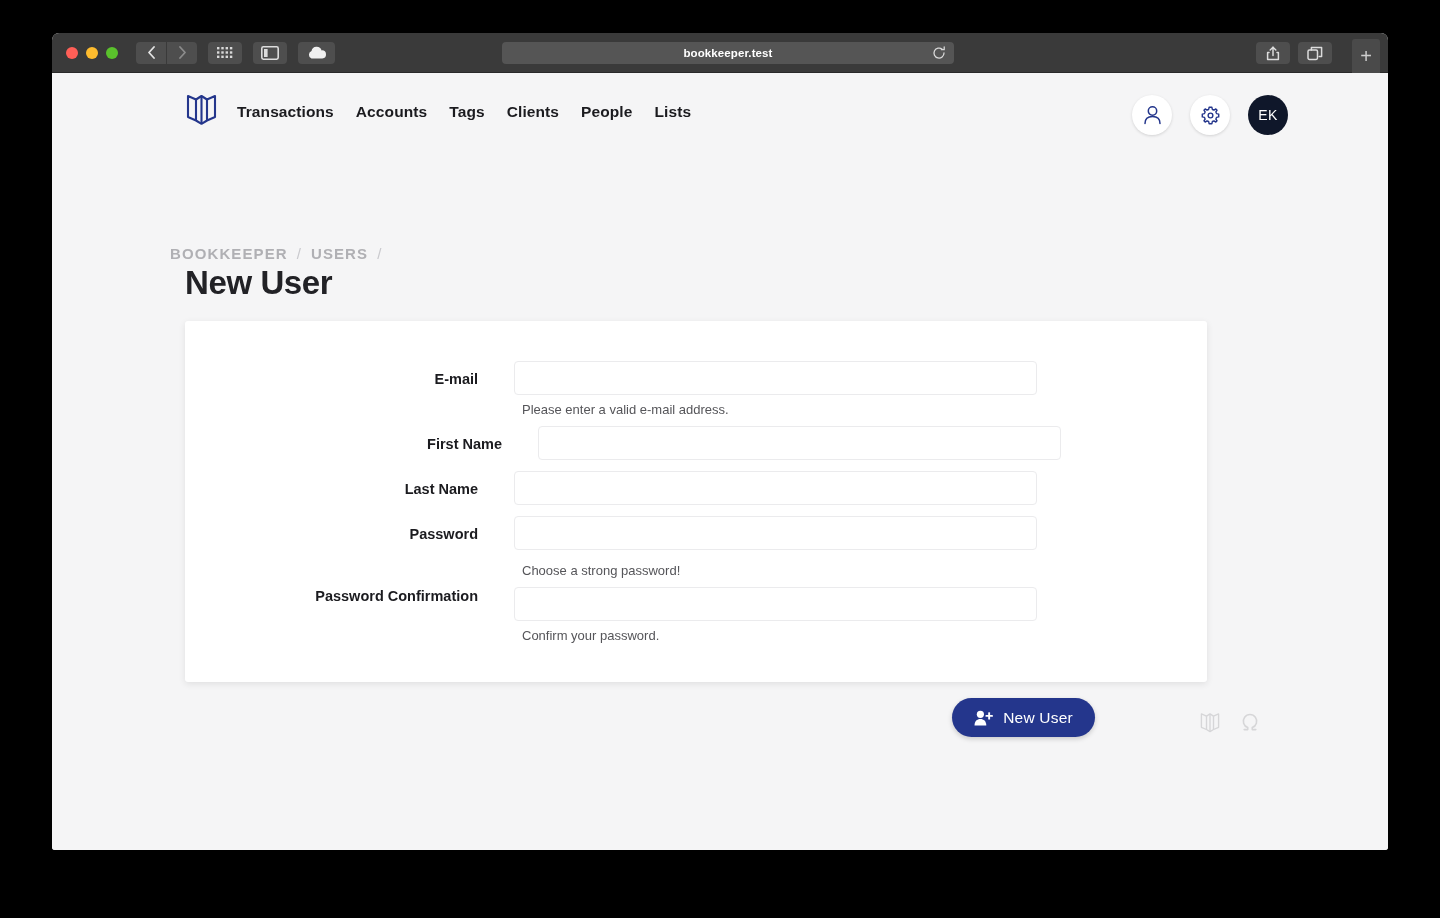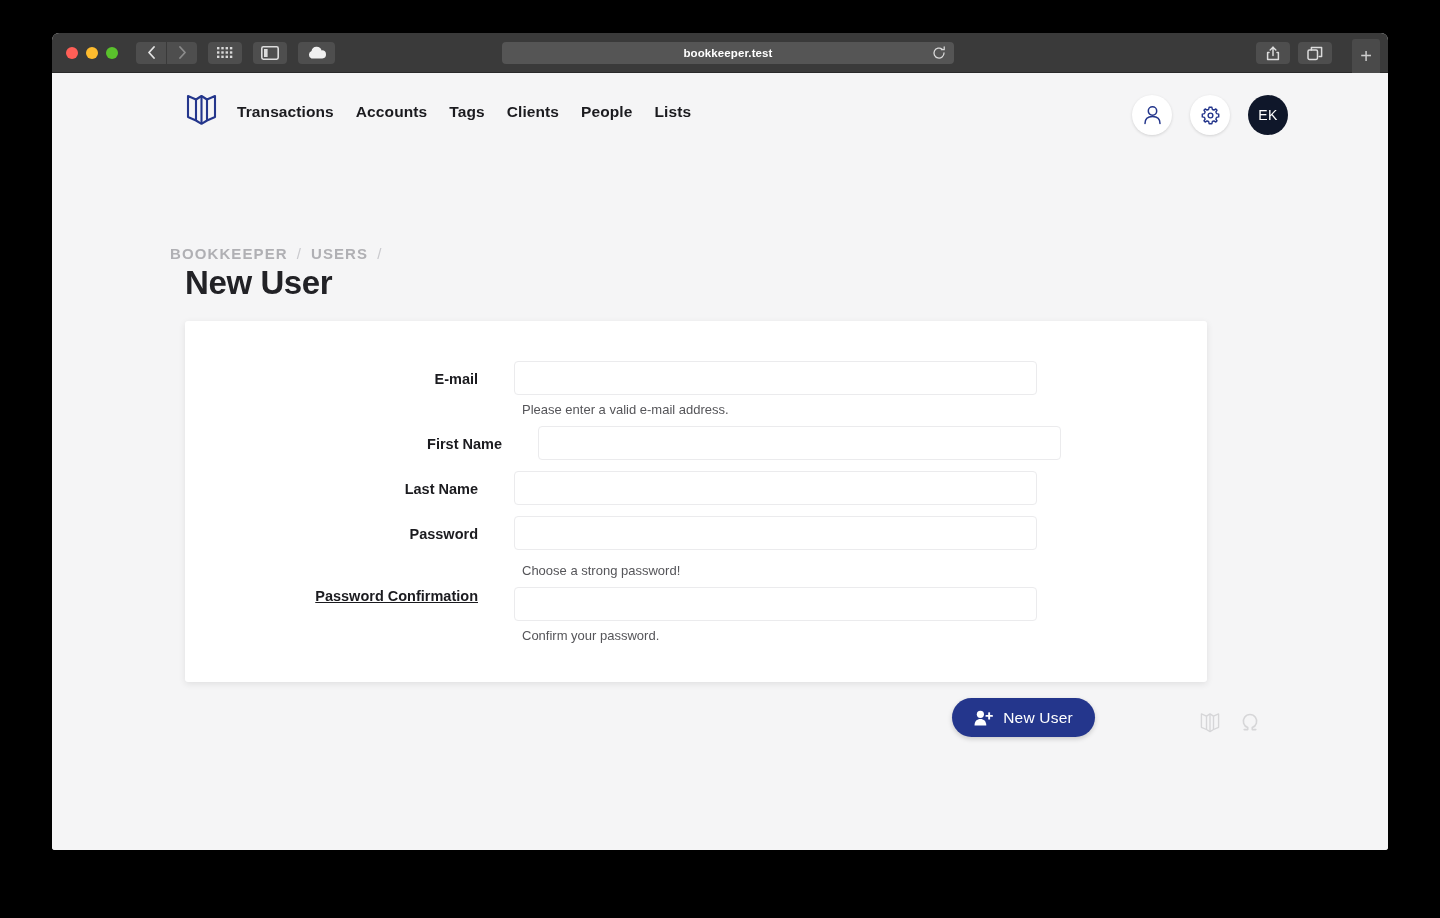--- a/index.html
+++ b/index.html
@@ -166,21 +166,21 @@
   .field-label {
     width: 315px;
     text-align: right;
     font-size: 14.5px;
     font-weight: bold;
     color: #1b1b1f;
     line-height: 19px;
     padding-right: 22px;
     padding-top: 9px;
   }
-  .field-label.two-line { padding-top: 0; text-decoration: underline; }
+  .field-label.two-line { padding-top: 0; }
   .field-input {
     width: 523px;
     height: 34px;
     border: 1px solid #ebebed;
     border-radius: 4px;
     background: #ffffff;
     outline: none;
     font-size: 14px;
     font-family: "Liberation Sans", sans-serif;
     padding: 0 10px;

